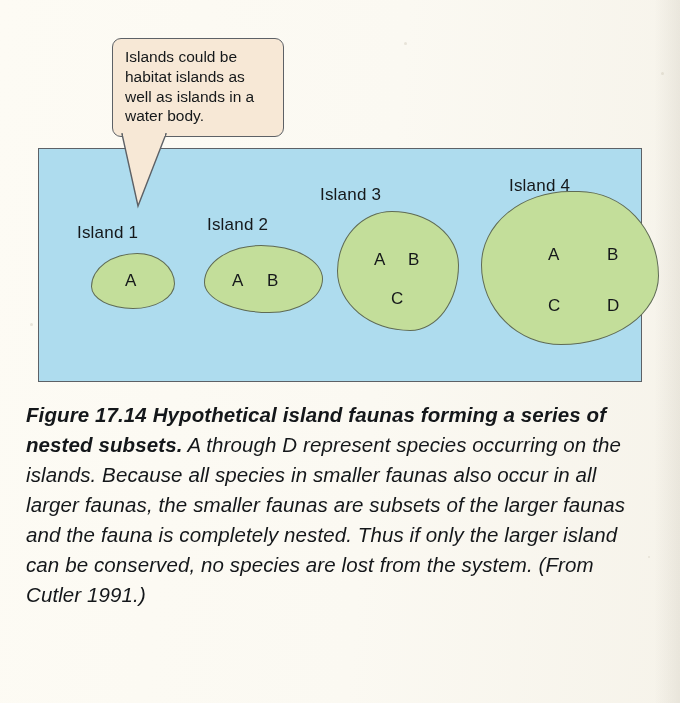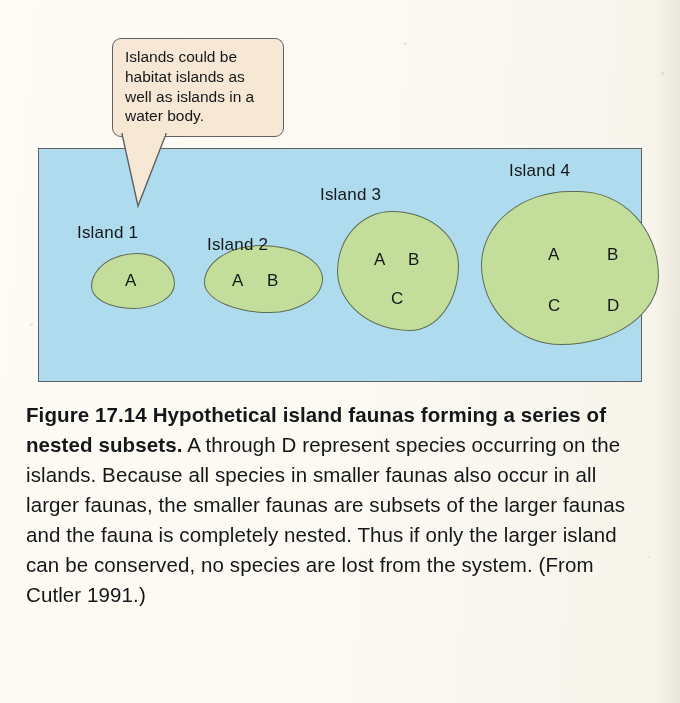--- a/index.html
+++ b/index.html
@@ -97,20 +97,21 @@
   
   .caption {
     position: absolute;
     left: 26px;
     top: 400px;
     width: 628px;
     font-size: 20.5px;
     line-height: 1.46;
     color: #14171a;
     letter-spacing: .1px;
+    font-style: italic;
   }
   .caption b {
     font-weight: 700;
   }
   .caption .figno {
     font-weight: 700;
   }
   
   .edge-shadow {
     position: absolute;
@@ -130,32 +131,32 @@
   <div class="speck" style="left:30px;top:323px;width:3px;height:3px;"></div>
   <div class="speck" style="left:648px;top:556px;width:2px;height:2px;"></div>
 
   <div class="figure-panel">
 
     <div class="island" id="island1"></div>
     <div class="island-label" style="left:38px;top:74px;">Island 1</div>
     <div class="species" style="left:86px;top:122px;">A</div>
 
     <div class="island" id="island2"></div>
-    <div class="island-label" style="left:168px;top:66px;margin-top:20px;">Island 2</div>
+    <div class="island-label" style="left:168px;top:66px;">Island 2</div>
     <div class="species" style="left:193px;top:122px;">A</div>
     <div class="species" style="left:228px;top:122px;">B</div>
 
     <div class="island" id="island3"></div>
     <div class="island-label" style="left:281px;top:36px;text-align:right;">Island 3</div>
     <div class="species" style="left:335px;top:101px;">A</div>
     <div class="species" style="left:369px;top:101px;">B</div>
     <div class="species" style="left:352px;top:140px;">C</div>
 
     <div class="island" id="island4"></div>
-    <div class="island-label" style="left:470px;top:12px;">Island 4</div>
+    <div class="island-label" style="left:470px;top:27px;">Island 4</div>
     <div class="species" style="left:509px;top:96px;">A</div>
     <div class="species" style="left:568px;top:96px;">B</div>
     <div class="species" style="left:509px;top:147px;">C</div>
     <div class="species" style="left:568px;top:147px;">D</div>
   </div>
 
   <svg width="80" height="90" style="position:absolute;left:112px;top:130px;z-index:6;">
     <polygon points="10,4 54,4 26,76" fill="#f7e8d6" stroke="#5d6166" stroke-width="1.4"></polygon>
     <rect x="11" y="0" width="42" height="6" fill="#f7e8d6" stroke="none"></rect>
   </svg>

